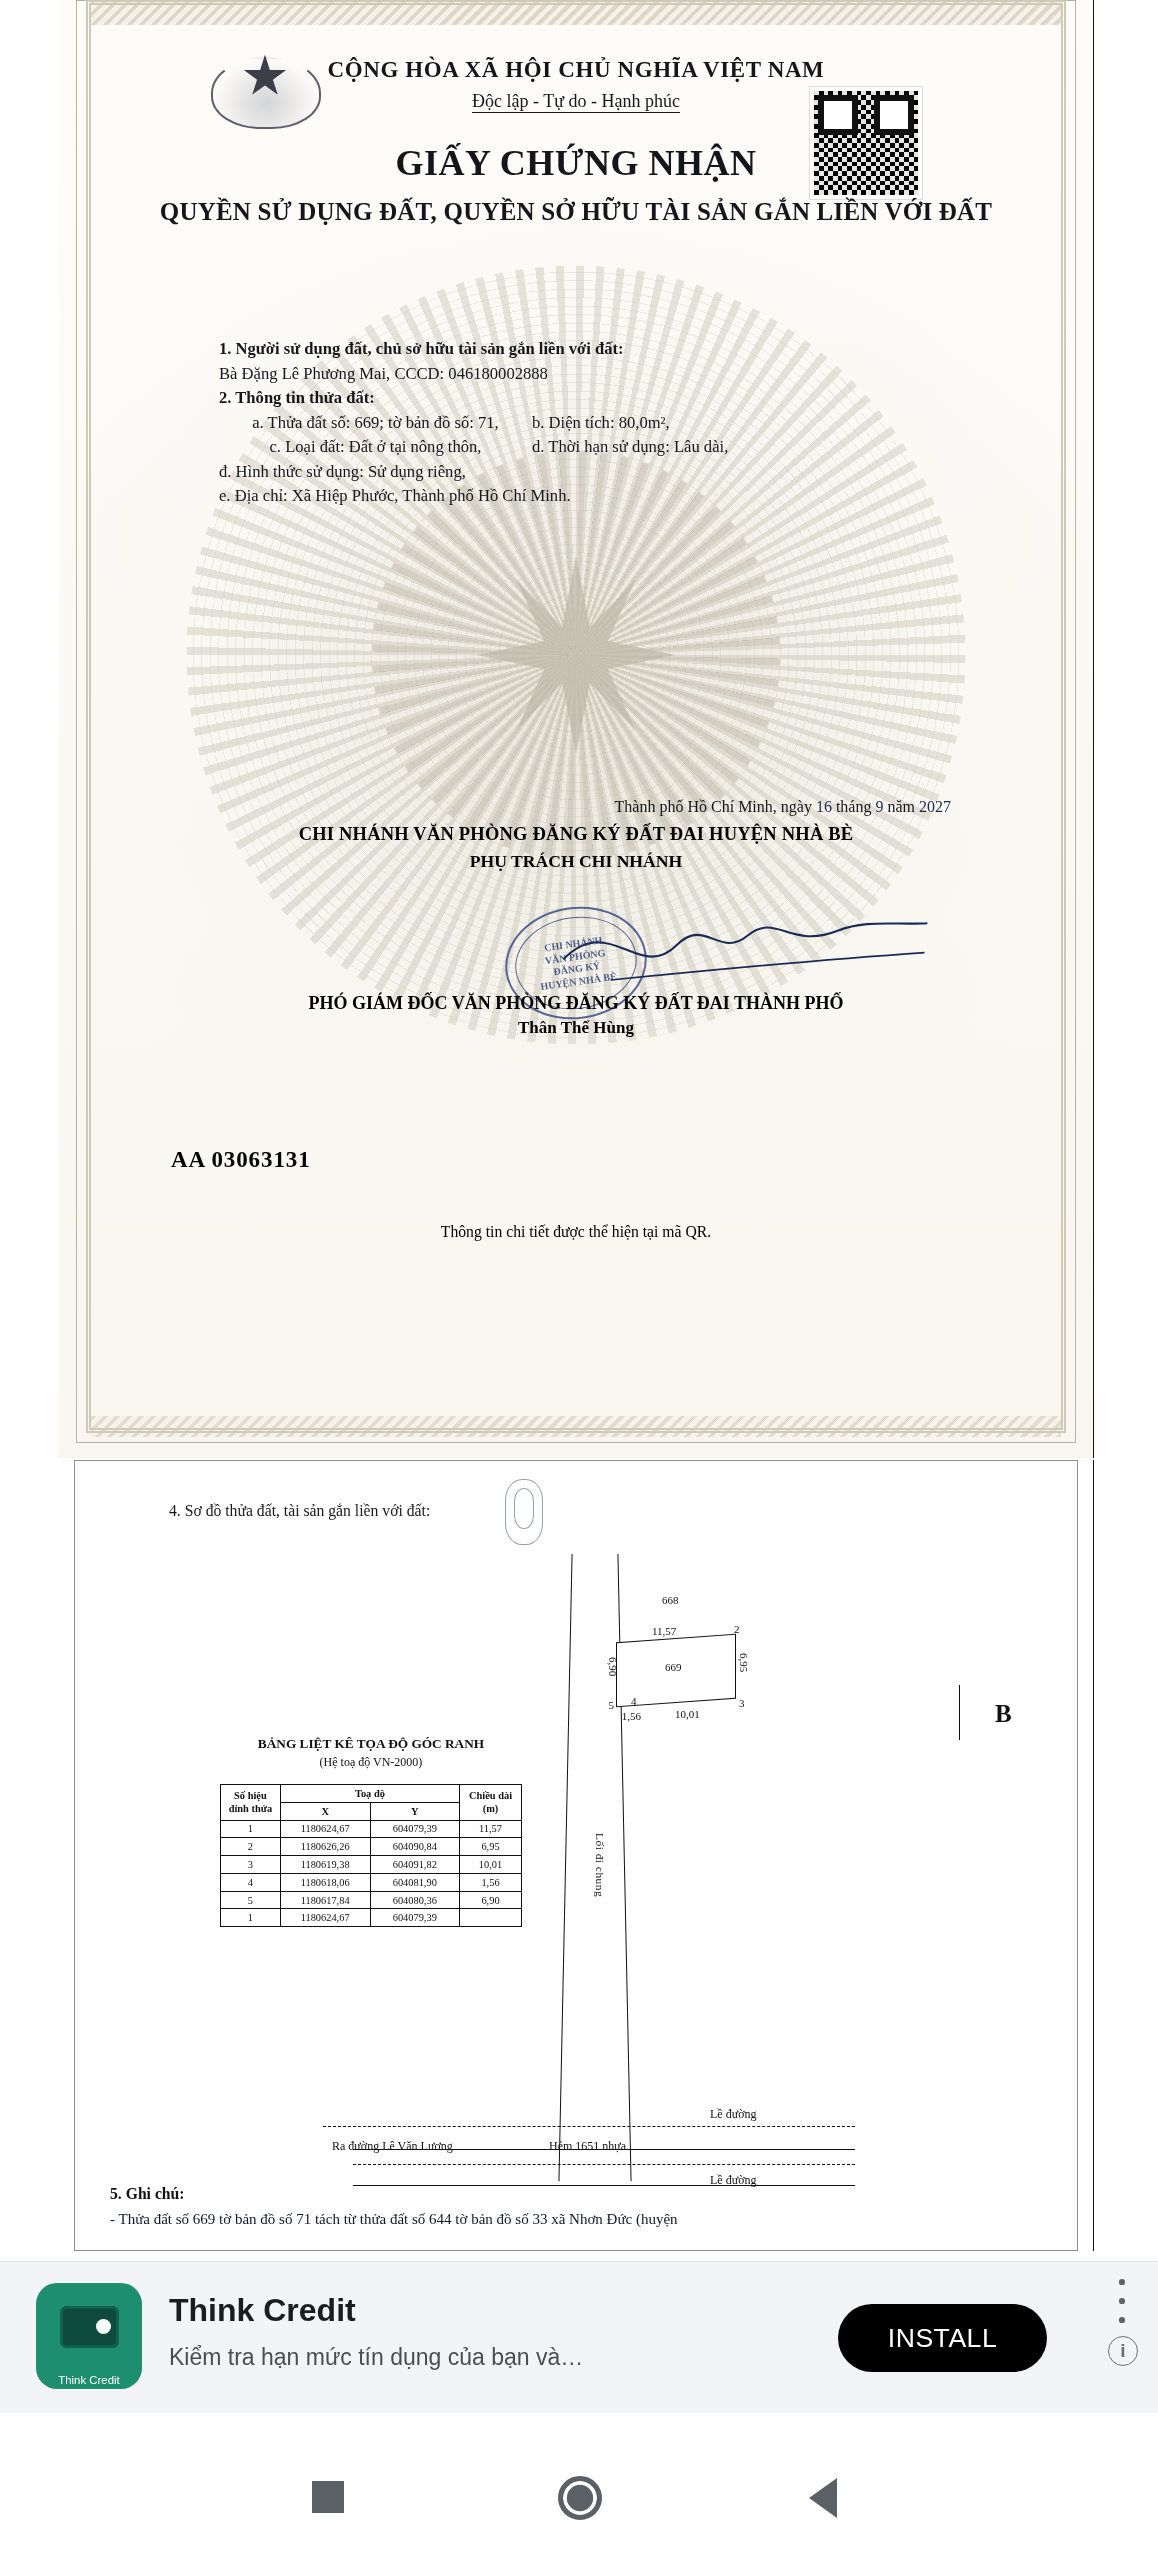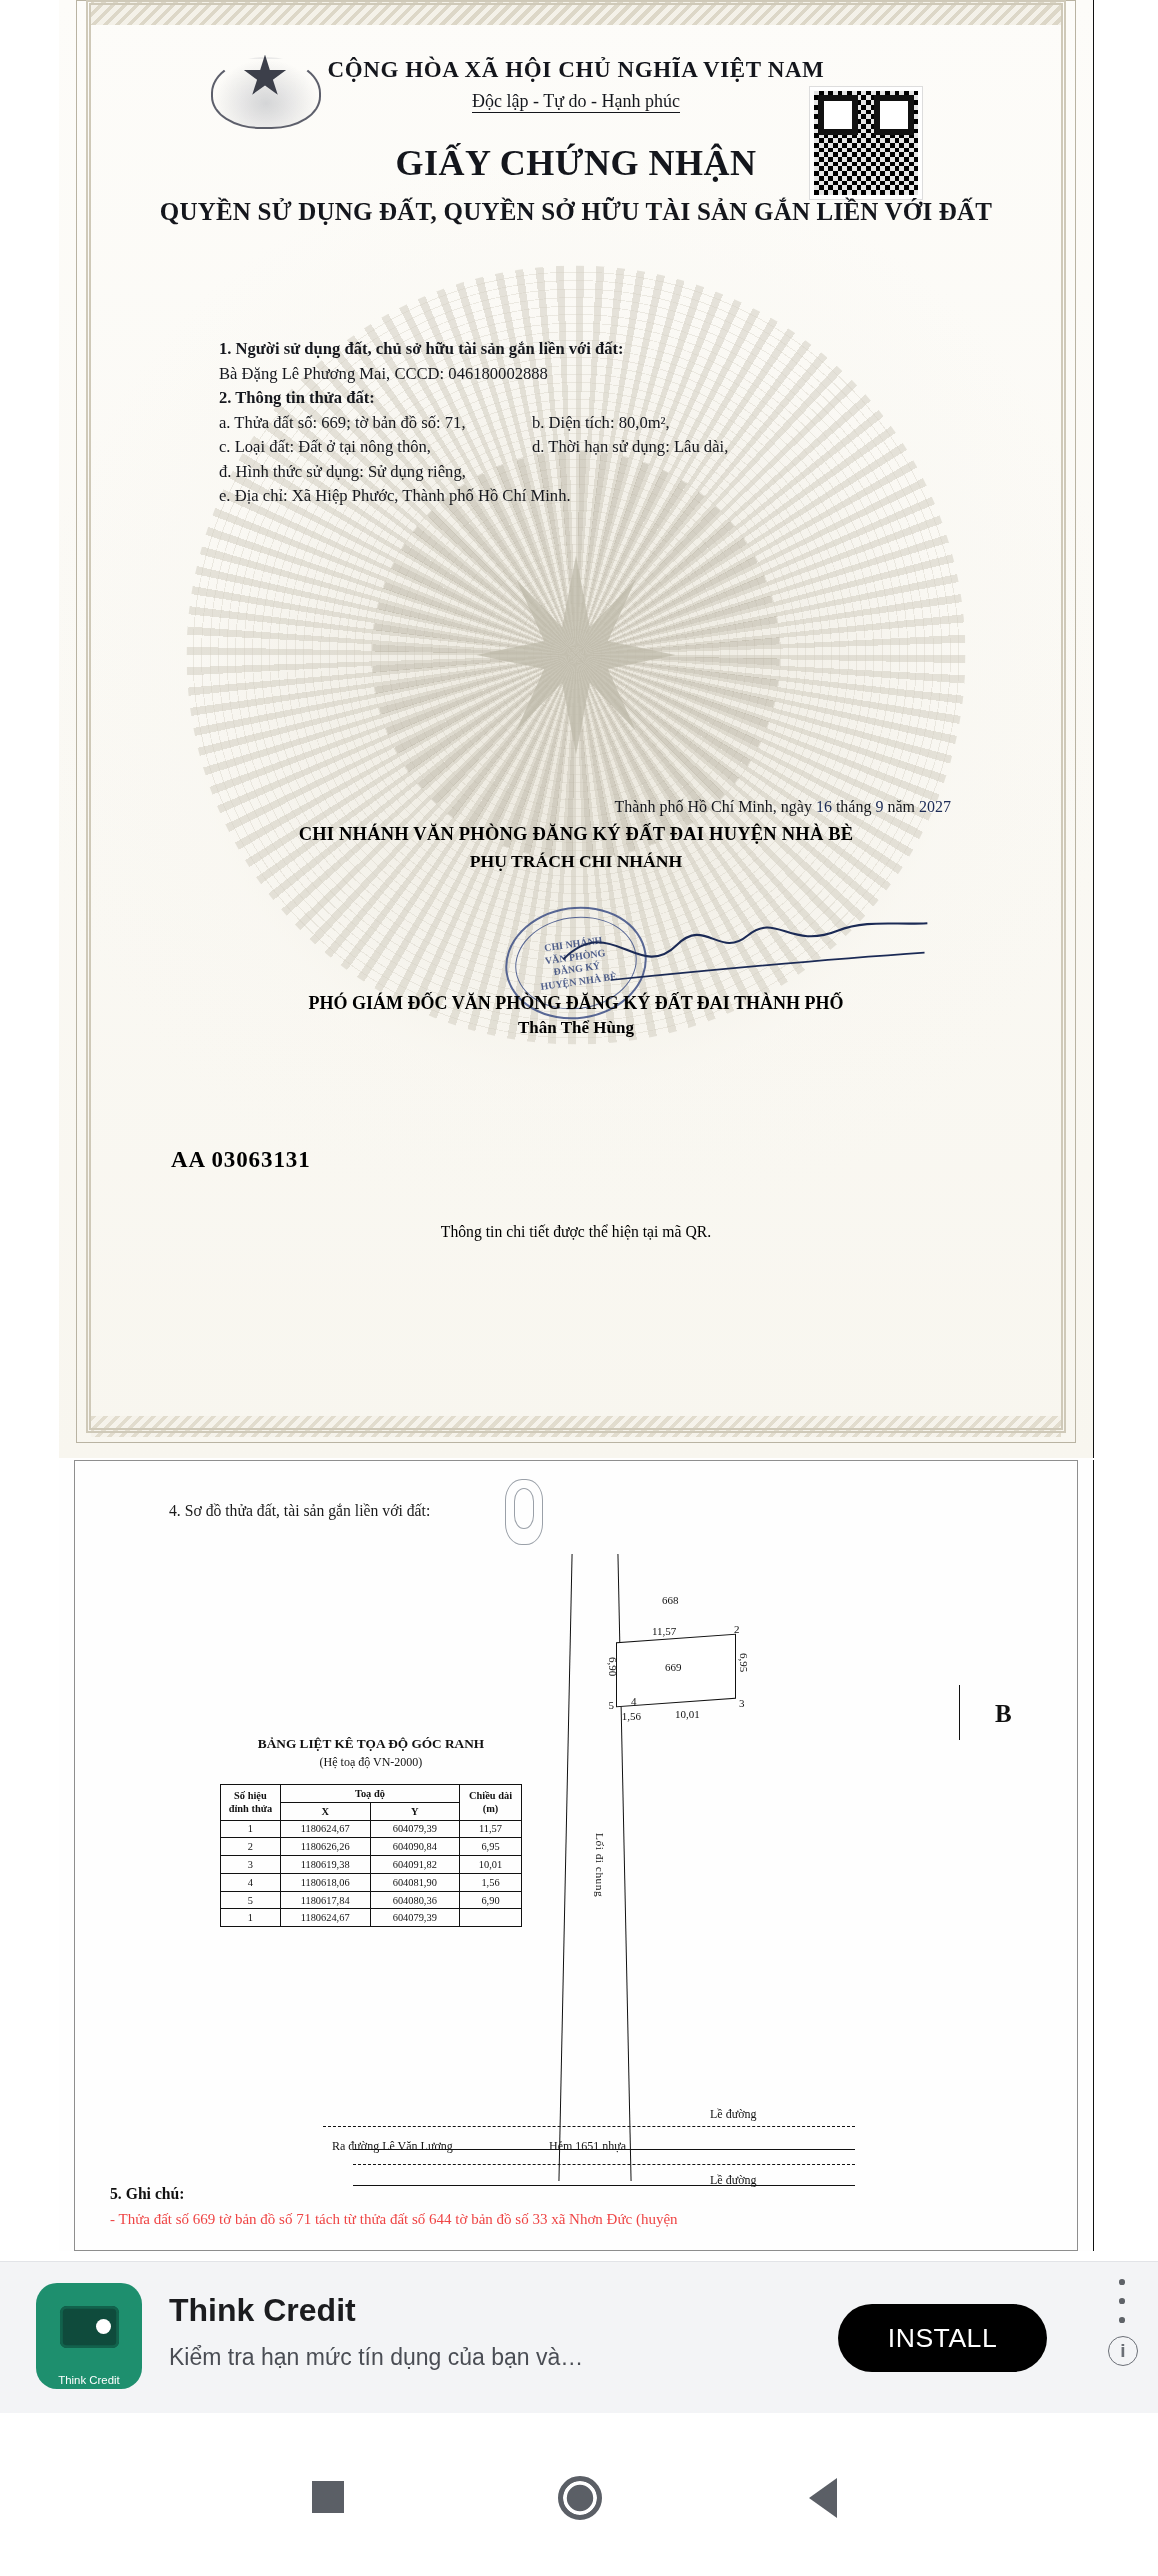--- a/index.html
+++ b/index.html
@@ -100,21 +100,21 @@
     content:""; position:absolute; width:28.5px; height:28.5px; border:6.6px solid #111; background:#fff;
   }
   .qr::before{ left:3.8px; top:3.8px; }
   .qr::after{ right:3.8px; top:3.8px; }
 
   .body-block{
     position:absolute; left:160px; top:337px; right:142px;
     font-size:16.6px; line-height:1.48; color:#15171d; text-align:left;
   }
   .body-block .b{ font-weight:700; }
-  .two-col{ display:flex; }
+  .two-col{ display:flex;text-align:center; }
   .two-col > span:first-child{ width:313px; display:inline-block; }
 
   .place-date{
     position:absolute; right:142px; top:798px; font-size:16px; color:#15171d;
   }
   .hand{
     font-family:"Liberation Serif", serif;
     color:#1b2a55; font-size:16px;
   }
   .sign-org{
@@ -220,21 +220,21 @@
 
   .lane{
     position:absolute; height:0; border-top:1.5px dashed #111;
   }
   .lane-solid{ position:absolute; height:0; border-top:1.5px solid #111; }
 
   .sk-note{
     position:absolute; left:110px; top:2185px; font-size:15.7px; color:#111; font-weight:700;
   }
   .sk-note2{
-    position:absolute; left:110px; top:2211px; font-size:15px; color:#ef4444;
+    position:absolute; left:110px; top:2211px; font-size:15px; color:#0f172a;
   }
 
   
   .ad{
     position:absolute; left:0; top:2261px; width:1159px; height:152px;
     background:#f3f4f6;
     border-top:0.9px solid #e2e4e8;
   }
   .ad-icon{
     position:absolute; left:36px; top:21px; width:106px; height:106px;

